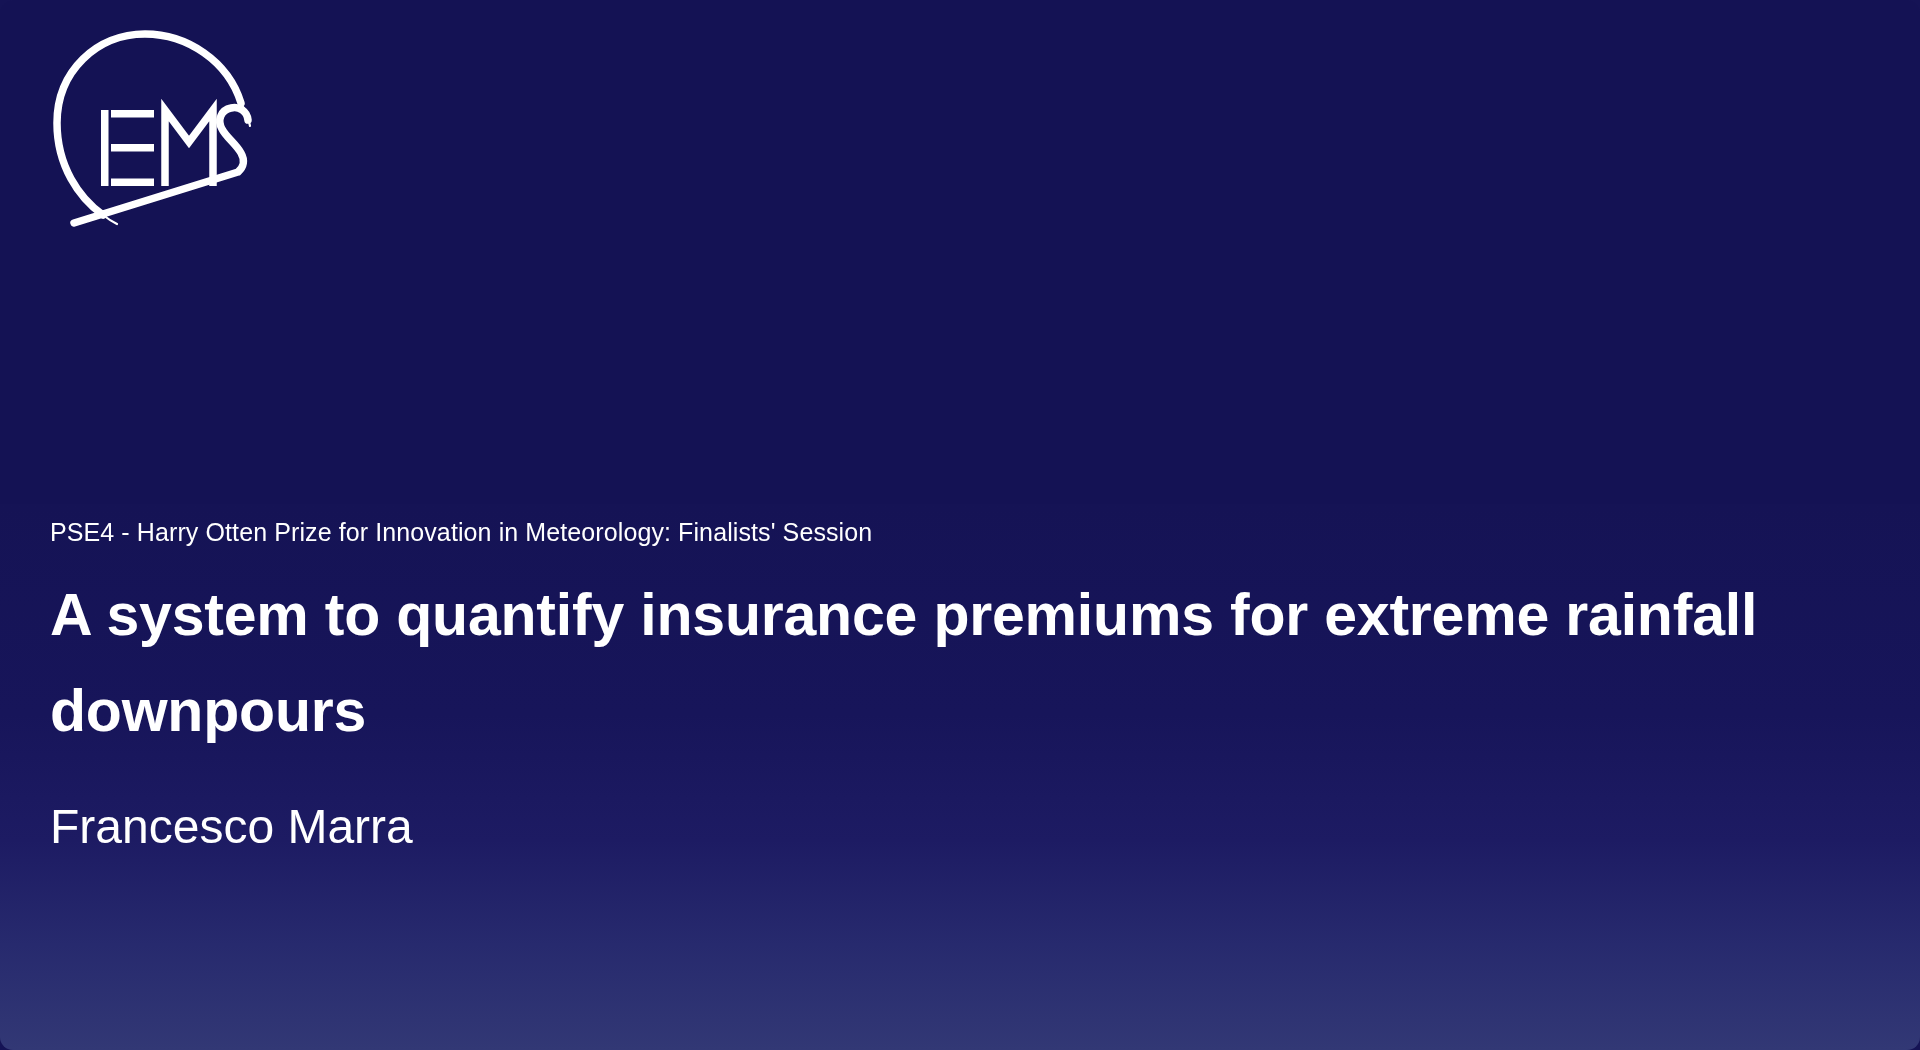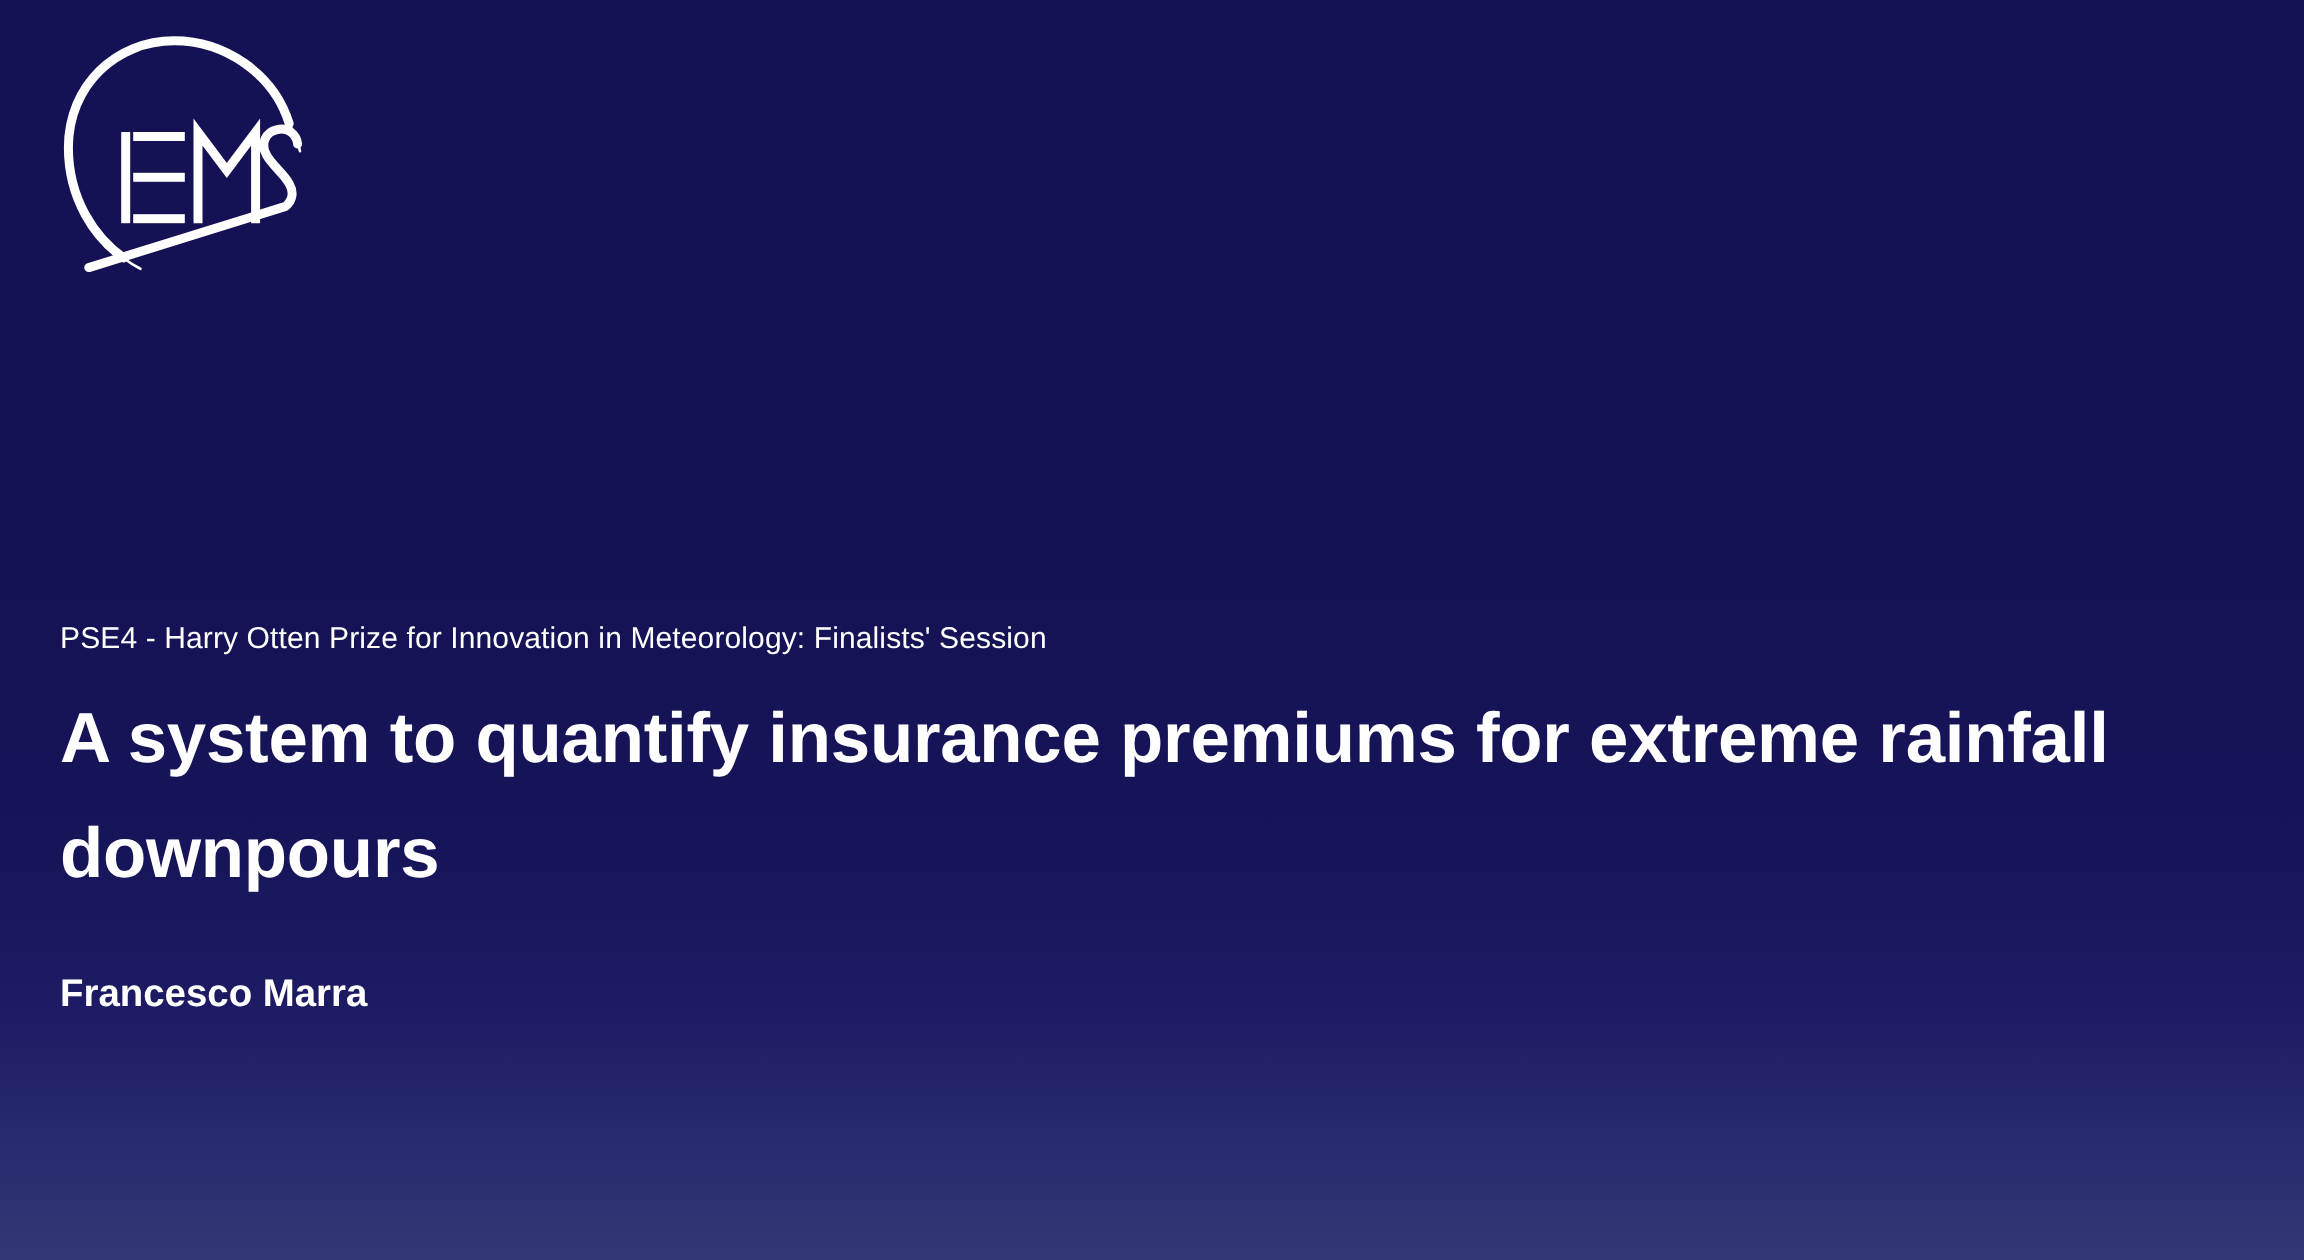--- a/index.html
+++ b/index.html
@@ -23,20 +23,21 @@
     background: linear-gradient(
         to bottom,
         #141254 0%,
         #141254 48%,
         #16145700 0%,
         #17155a 68%,
         #1d1b63 80%,
         #272a6e 90%,
         #323875 100%);
     overflow: hidden;
+    border-radius: 13px;
   }
 
   
   #logo-block {
     position: absolute;
     left: 45px;
     top: 26px;
     width: 210px;
     height: 205px;
   }
@@ -69,22 +70,22 @@
     font-size: 59px;
     font-weight: 700;
     line-height: 96px;
     letter-spacing: -0.2px;
     margin-top: 18px;
     max-width: 1790px;
   }
 
   #author-name {
     color: #ffffff;
-    font-size: 32px;
-    font-weight: 700;
+    font-size: 48px;
+    font-weight: 400;
     line-height: 56px;
     letter-spacing: 0px;
     margin-top: 12px;
   }
 </style>
 </head>
 <body>
 
 <div id="slide">
 

